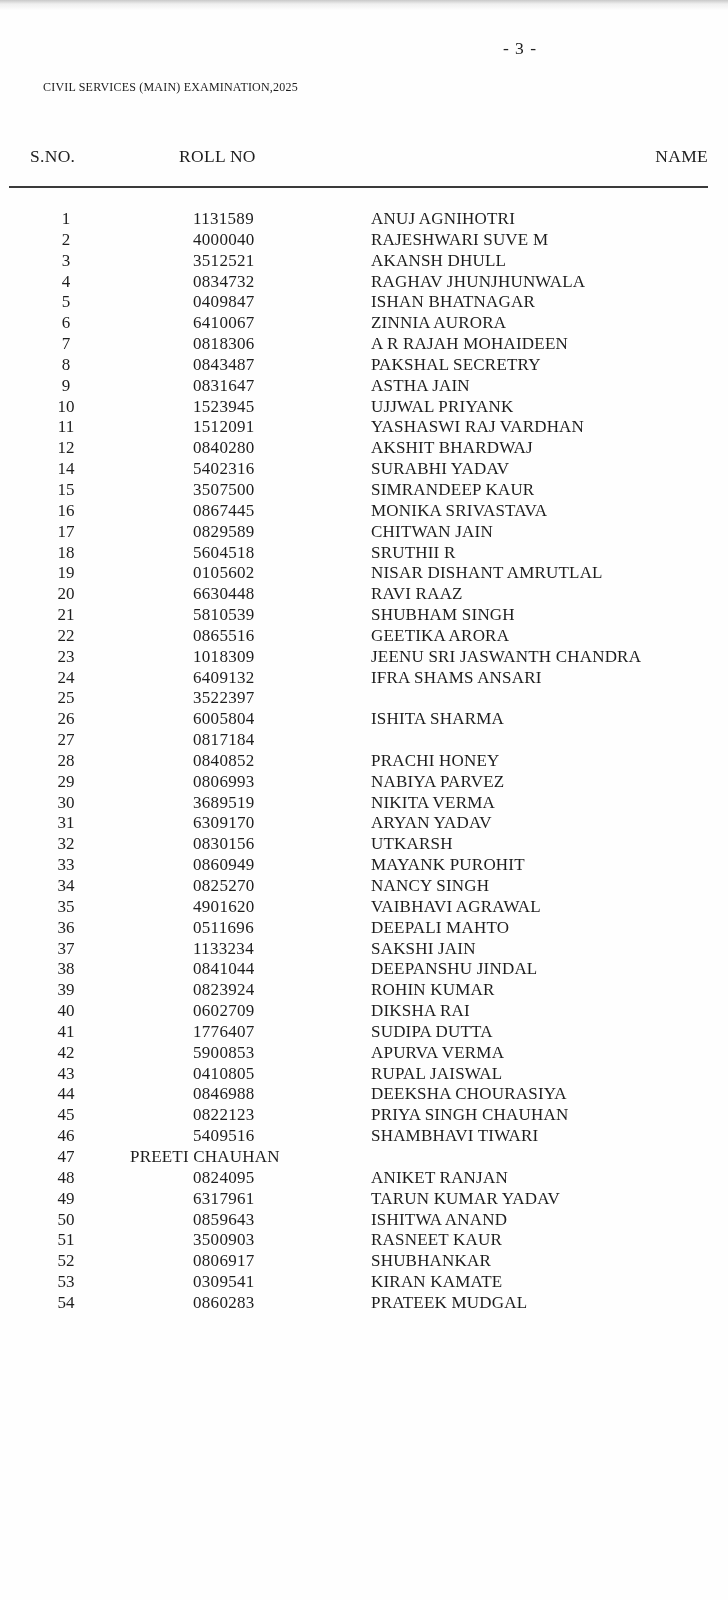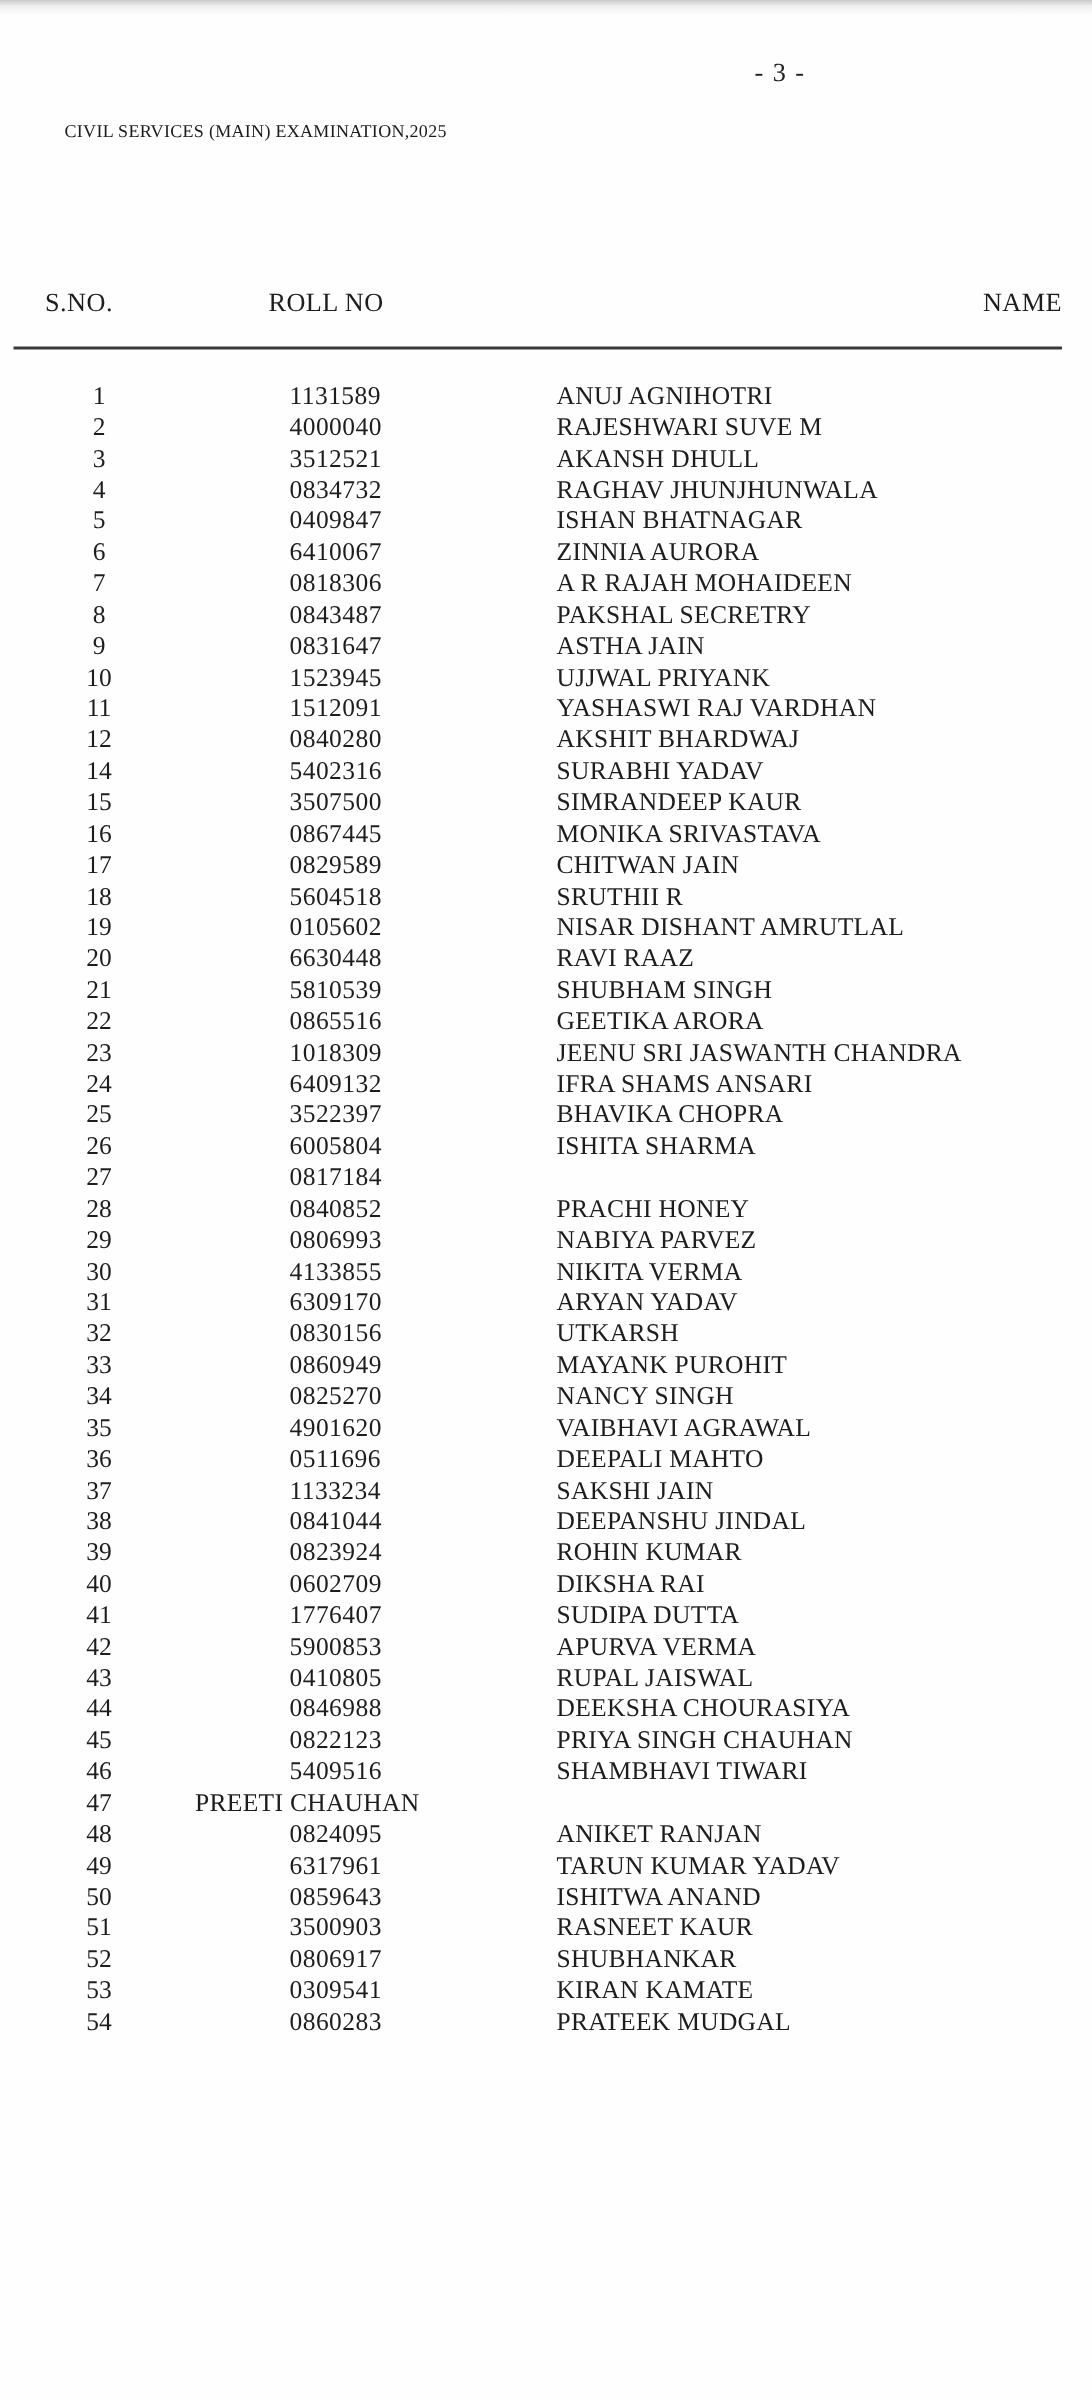--- a/index.html
+++ b/index.html
@@ -37,21 +37,20 @@
     letter-spacing: 0.2px;
     color: #1b1b1b;
     white-space: nowrap;
   }
   .table {
     position: absolute;
     top: 146px;
     left: 0;
     right: 0;
     padding: 0 20px 0 30px;
-    margin-top: 45px;
   }
   .row {
     display: grid;
     grid-template-columns: 72px 241px 1fr;
     align-items: baseline;
   }
   .header-row {
     font-size: 17.5px;
     letter-spacing: 0.3px;
     margin-bottom: 0;
@@ -208,21 +207,20 @@
           <div class="c3">JEENU SRI JASWANTH CHANDRA</div>
         </div>
         <div class="row">
           <div class="c1">24</div>
           <div class="c2">6409132</div>
           <div class="c3">IFRA SHAMS ANSARI</div>
         </div>
         <div class="row">
           <div class="c1">25</div>
           <div class="c2">3522397</div>
-          <div class="c3">BHAVIKA CHOPRA</div>
         </div>
         <div class="row">
           <div class="c1">26</div>
           <div class="c2">6005804</div>
           <div class="c3">ISHITA SHARMA</div>
         </div>
         <div class="row">
           <div class="c1">27</div>
           <div class="c2">0817184</div>
         </div>
@@ -231,21 +229,21 @@
           <div class="c2">0840852</div>
           <div class="c3">PRACHI HONEY</div>
         </div>
         <div class="row">
           <div class="c1">29</div>
           <div class="c2">0806993</div>
           <div class="c3">NABIYA PARVEZ</div>
         </div>
         <div class="row">
           <div class="c1">30</div>
-          <div class="c2">4133855</div>
+          <div class="c2">3689519</div>
           <div class="c3">NIKITA VERMA</div>
         </div>
         <div class="row">
           <div class="c1">31</div>
           <div class="c2">6309170</div>
           <div class="c3">ARYAN YADAV</div>
         </div>
         <div class="row">
           <div class="c1">32</div>
           <div class="c2">0830156</div>

